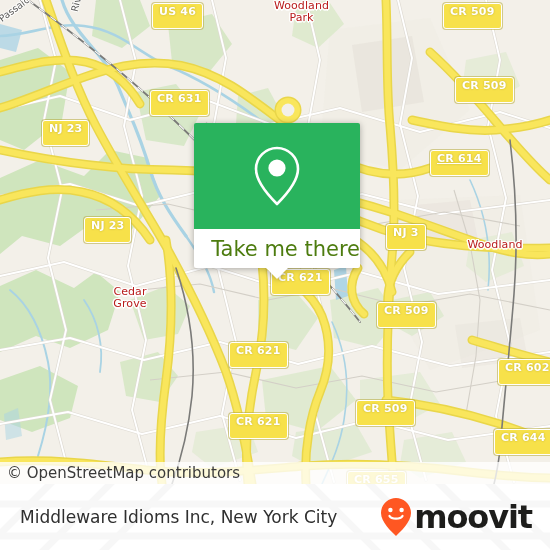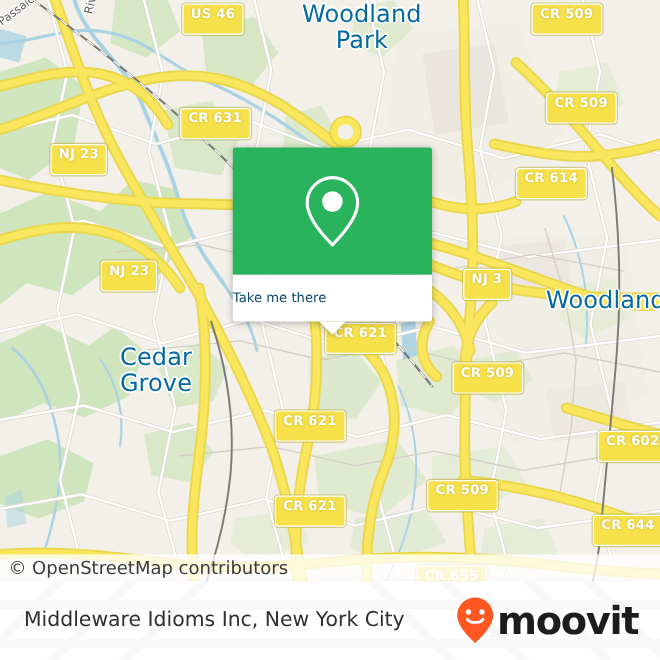--- a/index.html
+++ b/index.html
@@ -27,22 +27,22 @@
     left: 0; top: 0;
     width: 550px; height: 484px;
     overflow: hidden;
     background: #f2efe9;
   }
   #map svg { display: block; }
 
   
   .place-label {
     position: absolute;
-    color: #0369a1;
-    font-size: 20px;
+    color: #b91c1c;
+    font-size: 11px;
     font-family: "DejaVu Sans", sans-serif;
     text-align: center;
     line-height: 1.12;
     letter-spacing: .1px;
     white-space: pre-line;
     text-shadow:
        1.5px 0 0 rgba(255,255,255,.9), -1.5px 0 0 rgba(255,255,255,.9),
        0 1.5px 0 rgba(255,255,255,.9), 0 -1.5px 0 rgba(255,255,255,.9),
        1px 1px 0 rgba(255,255,255,.9), -1px -1px 0 rgba(255,255,255,.9),
        1px -1px 0 rgba(255,255,255,.9), -1px 1px 0 rgba(255,255,255,.9);
@@ -110,23 +110,23 @@
     display: flex;
     align-items: center;
     justify-content: center;
   }
   #callout-btn {
     height: 39px;
     background: #ffffff;
     border-radius: 0 0 2px 2px;
     display: flex;
     align-items: center;
-    justify-content: flex-start;
-    color: #0c4a6e;
-    font-size: 11px;
+    justify-content: flex-end;
+    color: #4d7c0f;
+    font-size: 21px;
     font-family: "DejaVu Sans", sans-serif;
     cursor: pointer;
     position: relative;
   }
   #callout-tail {
     position: absolute;
     left: 50%;
     top: 145px;
     margin-left: -11px;
     width: 0; height: 0;
@@ -373,21 +373,21 @@
     <div class="place-label" style="left:244px; top:0px; width:115px;">Woodland
 Park</div>
     <div class="place-label" style="left:455px; top:239px; width:80px;">Woodland</div>
     <div class="place-label" style="left:75px; top:286px; width:110px;">Cedar
 Grove</div>
 
     <div class="shield" style="left:152px; top:3px;">US 46</div>
     <div class="shield" style="left:443px; top:3px;">CR 509</div>
     <div class="shield" style="left:150px; top:90px;">CR 631</div>
     <div class="shield" style="left:455px; top:77px;">CR 509</div>
-    <div class="shield" style="left:430px; top:140px;">CR 614</div>
+    <div class="shield" style="left:430px; top:150px;text-decoration:underline;">CR 614</div>
     <div class="shield" style="left:42px;  top:120px;">NJ 23</div>
     <div class="shield" style="left:84px;  top:217px;">NJ 23</div>
     <div class="shield" style="left:386px; top:224px;">NJ 3</div>
     <div class="shield" style="left:271px; top:269px;">CR 621</div>
     <div class="shield" style="left:377px; top:302px;">CR 509</div>
     <div class="shield" style="left:229px; top:342px;">CR 621</div>
     <div class="shield" style="left:498px; top:359px;">CR 602</div>
     <div class="shield" style="left:356px; top:400px;">CR 509</div>
     <div class="shield" style="left:229px; top:413px;">CR 621</div>
     <div class="shield" style="left:494px; top:429px;">CR 644</div>

